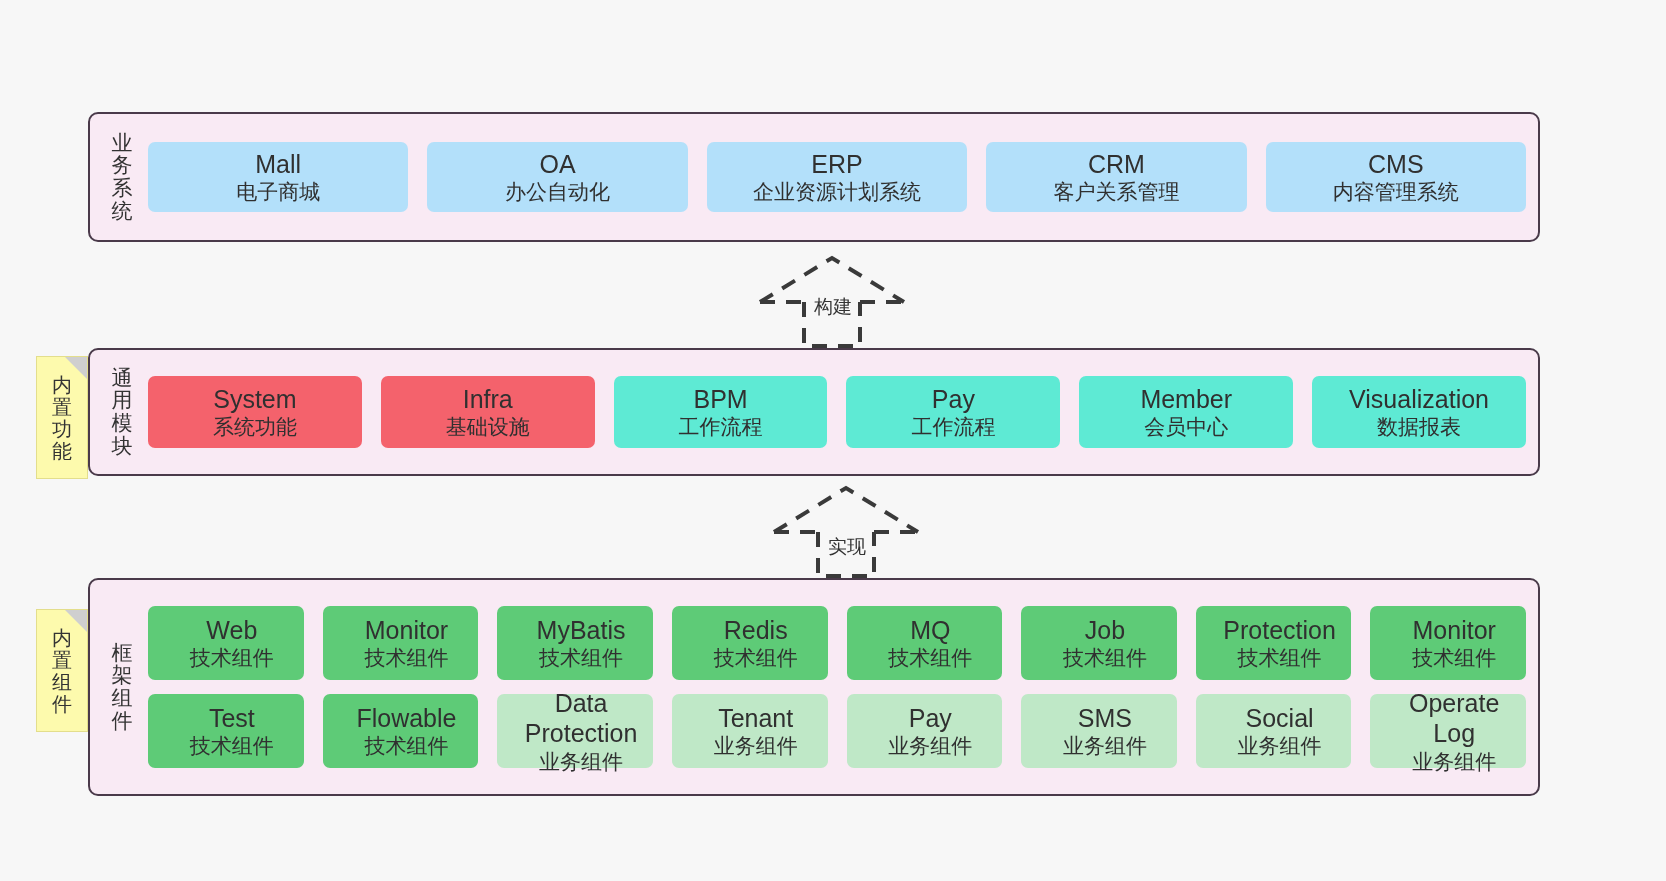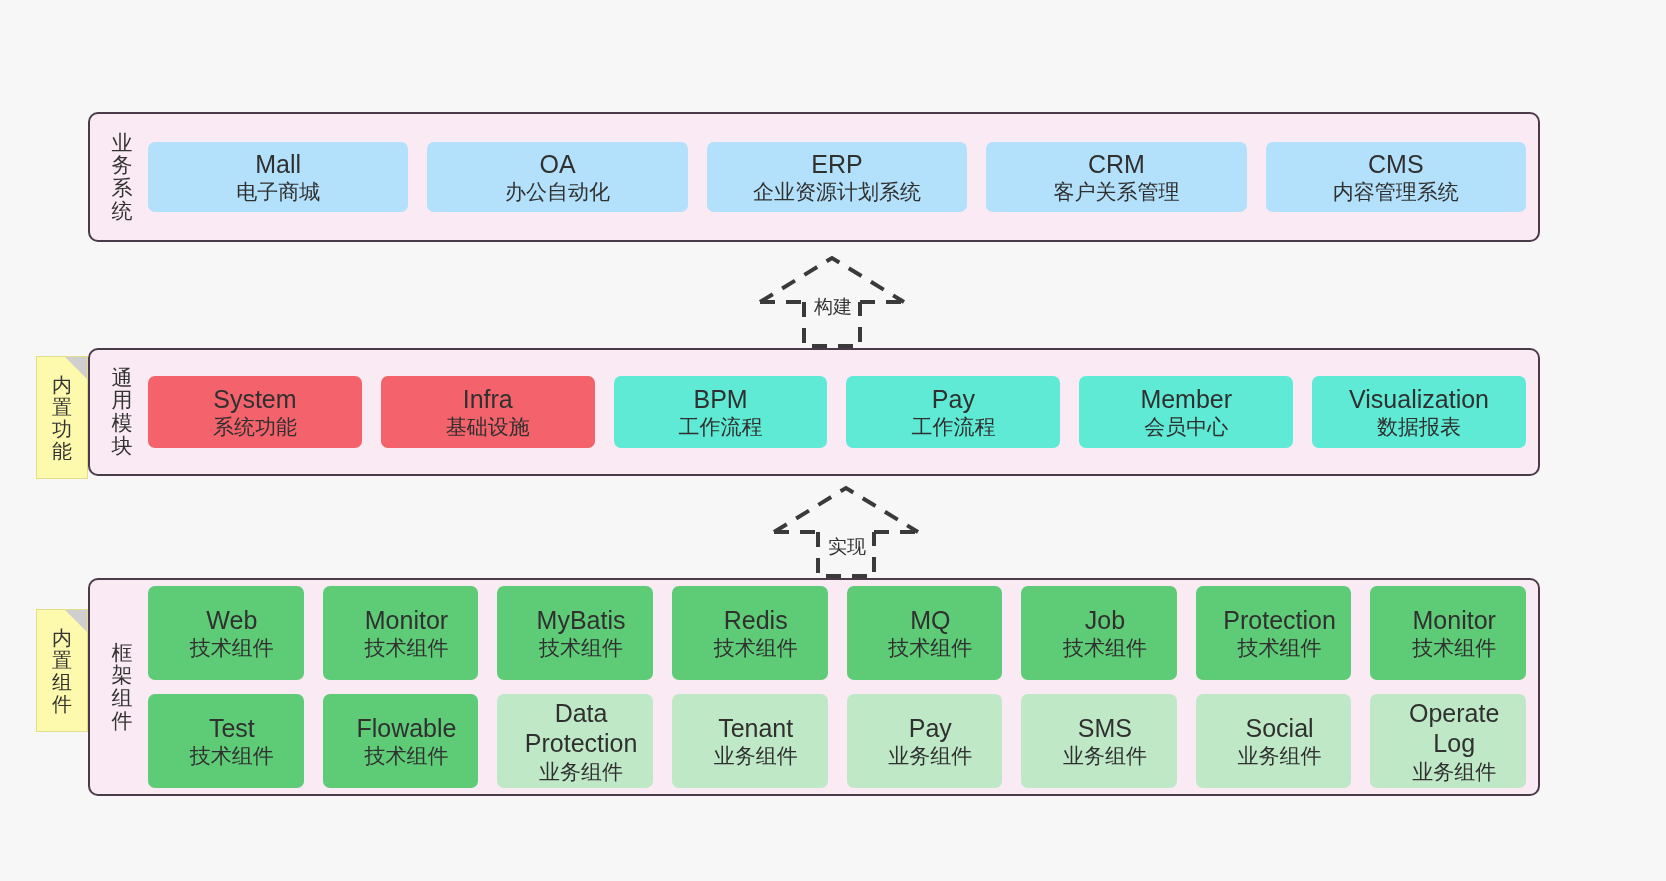--- a/index.html
+++ b/index.html
@@ -80,21 +80,21 @@
   .c-green      { background: #5ecb77; }
   .c-lightgreen { background: #bfe8c7; }
 
   
   #layer-business  { left: 88px;  top: 112px; width: 1452px; height: 130px; }
   #layer-common    { left: 88px;  top: 348px; width: 1452px; height: 128px; }
   #layer-framework { left: 88px;  top: 578px; width: 1452px; height: 218px; }
 
   #layer-business  .card { height: 70px; }
   #layer-common    .card { height: 72px; }
-  #layer-framework .card { height: 94px; padding-left: 18px; }
+  #layer-framework .card { height: 74px; padding-left: 18px; }
 
   
   .note {
     position: absolute;
     box-sizing: border-box;
     width: 52px;
     background: #fdfaad;
     border: 1px solid #e3de8c;
     display: flex;
     flex-direction: column;

